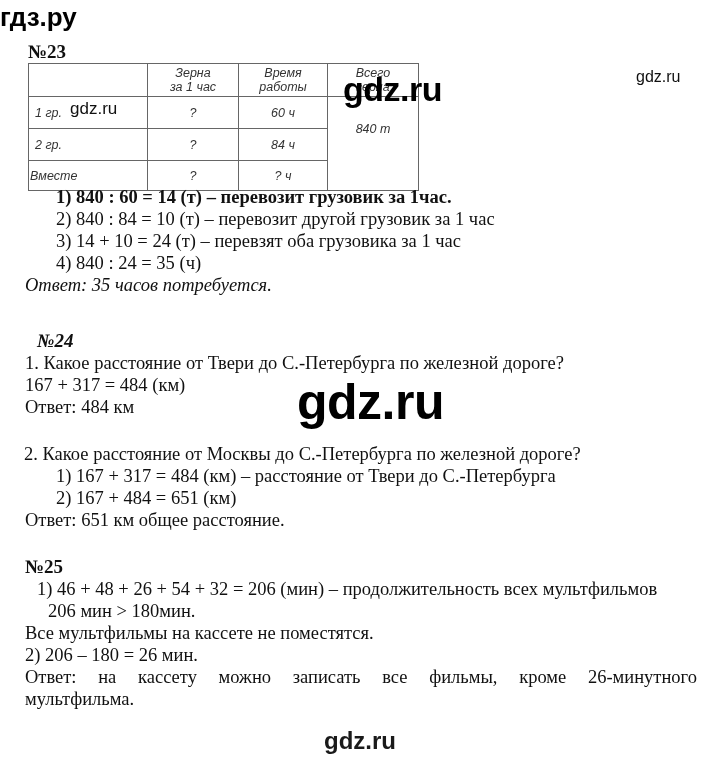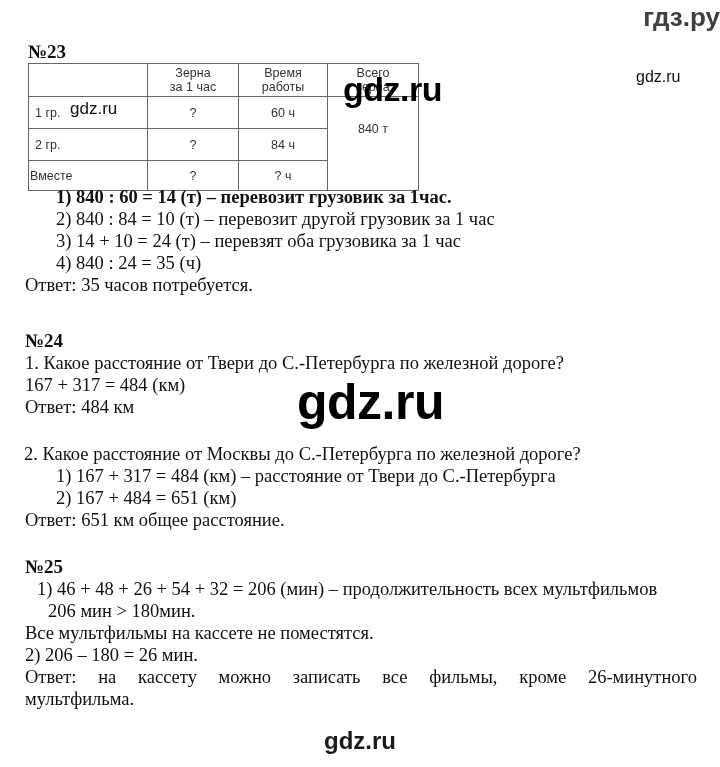--- a/index.html
+++ b/index.html
@@ -1,30 +1,30 @@
 <!DOCTYPE html>
 <html><head>
 <meta charset="utf-8">
 <style>
   html, body { margin: 0; padding: 0; background: #ffffff; }
   body { width: 720px; height: 767px; position: relative; overflow: hidden; color: #111; }
   .abs { position: absolute; text-align: right; }
   .site-title {
-    left: 0; width: 720px; top: 2px; text-align: right;
-    font-family: "Liberation Sans", sans-serif; font-weight: bold; font-size: 26px; color: #404040;
+    left: 0; width: 720px; top: 2px; text-align: left;
+    font-family: "Liberation Sans", sans-serif; font-weight: bold; font-size: 26px; color: #000000;
   }
   .serif { font-family: "Liberation Serif", serif; font-size: 18.5px; line-height: 22px; white-space: nowrap; }
   .num { font-family: "Liberation Serif", serif; font-weight: bold; font-size: 19px; }
   .wm-small { font-family: "Liberation Sans", sans-serif; font-size: 16px; color: #111; }
   .wm-big { font-family: "Liberation Sans", sans-serif; font-weight: bold; color: #000; letter-spacing: -0.5px; }
   .footer-wm { left: 0; width: 720px; text-align: center; top: 727px; font-family: "Liberation Sans", sans-serif; font-weight: bold; font-size: 24px; color: #1a1a1a; }
 
   table.task-table {
     position: absolute; left: 28px; top: 63px; border-collapse: collapse;
-    font-family: "Liberation Sans", sans-serif; font-size: 12.5px; color: #333;
+    font-family: "Liberation Sans", sans-serif; font-style: italic; font-size: 12.5px; color: #333;
   }
   table.task-table td, table.task-table th {
     border: 1px solid #666; padding: 0; text-align: center; font-weight: normal; line-height: 14px;
   }
   .c0 { width: 118px; } .c1 { width: 90px; } .c2 { width: 88px; } .c3 { width: 90px; }
   .hdr { height: 32px; vertical-align: middle; }
   .r1 { height: 32px; } .r2 { height: 32px; } .r3 { height: 30px; }
   .rowlabel { font-weight: bold; text-align: left !important; padding-left: 6px !important; }
   .justify { text-align: justify; text-align-last: left; white-space: normal; }
 </style>
@@ -72,23 +72,23 @@
   </table>
 
 <div class="abs wm-small" style="left:70px; top:99px; font-size:17px;">gdz.ru</div>
 <div class="abs wm-big" style="left:343px; top:70px; font-size:34px;">gdz.ru</div>
 <div class="abs wm-small" style="left:636px; top:68px;">gdz.ru</div>
 
 <div class="abs serif" style="left:56px; top:186px;font-weight:bold;">1) 840 : 60 = 14 (т) – перевозит грузовик за 1час.</div>
 <div class="abs serif" style="left:56px; top:208px;">2) 840 : 84 = 10 (т) – перевозит другой грузовик за 1 час</div>
 <div class="abs serif" style="left:56px; top:230px;">3) 14 + 10 = 24 (т) – перевзят оба грузовика за 1 час</div>
 <div class="abs serif" style="left:56px; top:252px;">4) 840 : 24 = 35 (ч)</div>
-<div class="abs serif" style="left:25px; top:274px;">Ответ: 35 часов потребуется.</div>
+<div class="abs serif" style="left:25px; top:274px;font-style:italic;">Ответ: 35 часов потребуется.</div>
 
-<div class="abs num" style="left:25px; top:330px;">№24</div>
+<div class="abs num" style="left:37px; top:330px;font-style:italic;">№24</div>
 <div class="abs serif" style="left:25px; top:352px;">1. Какое расстояние от Твери до С.-Петербурга по железной дороге?</div>
 <div class="abs serif" style="left:25px; top:374px;">167 + 317 = 484 (км)</div>
 <div class="abs serif" style="left:25px; top:396px;">Ответ: 484 км</div>
 <div class="abs wm-big" style="left:297px; top:373px; font-size:50px;">gdz.ru</div>
 
 <div class="abs serif" style="left:24px; top:443px;">2. Какое расстояние от Москвы до С.-Петербурга по железной дороге?</div>
 <div class="abs serif" style="left:56px; top:465px;">1) 167 + 317 = 484 (км) – расстояние от Твери до С.-Петербурга</div>
 <div class="abs serif" style="left:56px; top:487px;">2) 167 + 484 = 651 (км)</div>
 <div class="abs serif" style="left:25px; top:509px;">Ответ: 651 км общее расстояние.</div>
 

